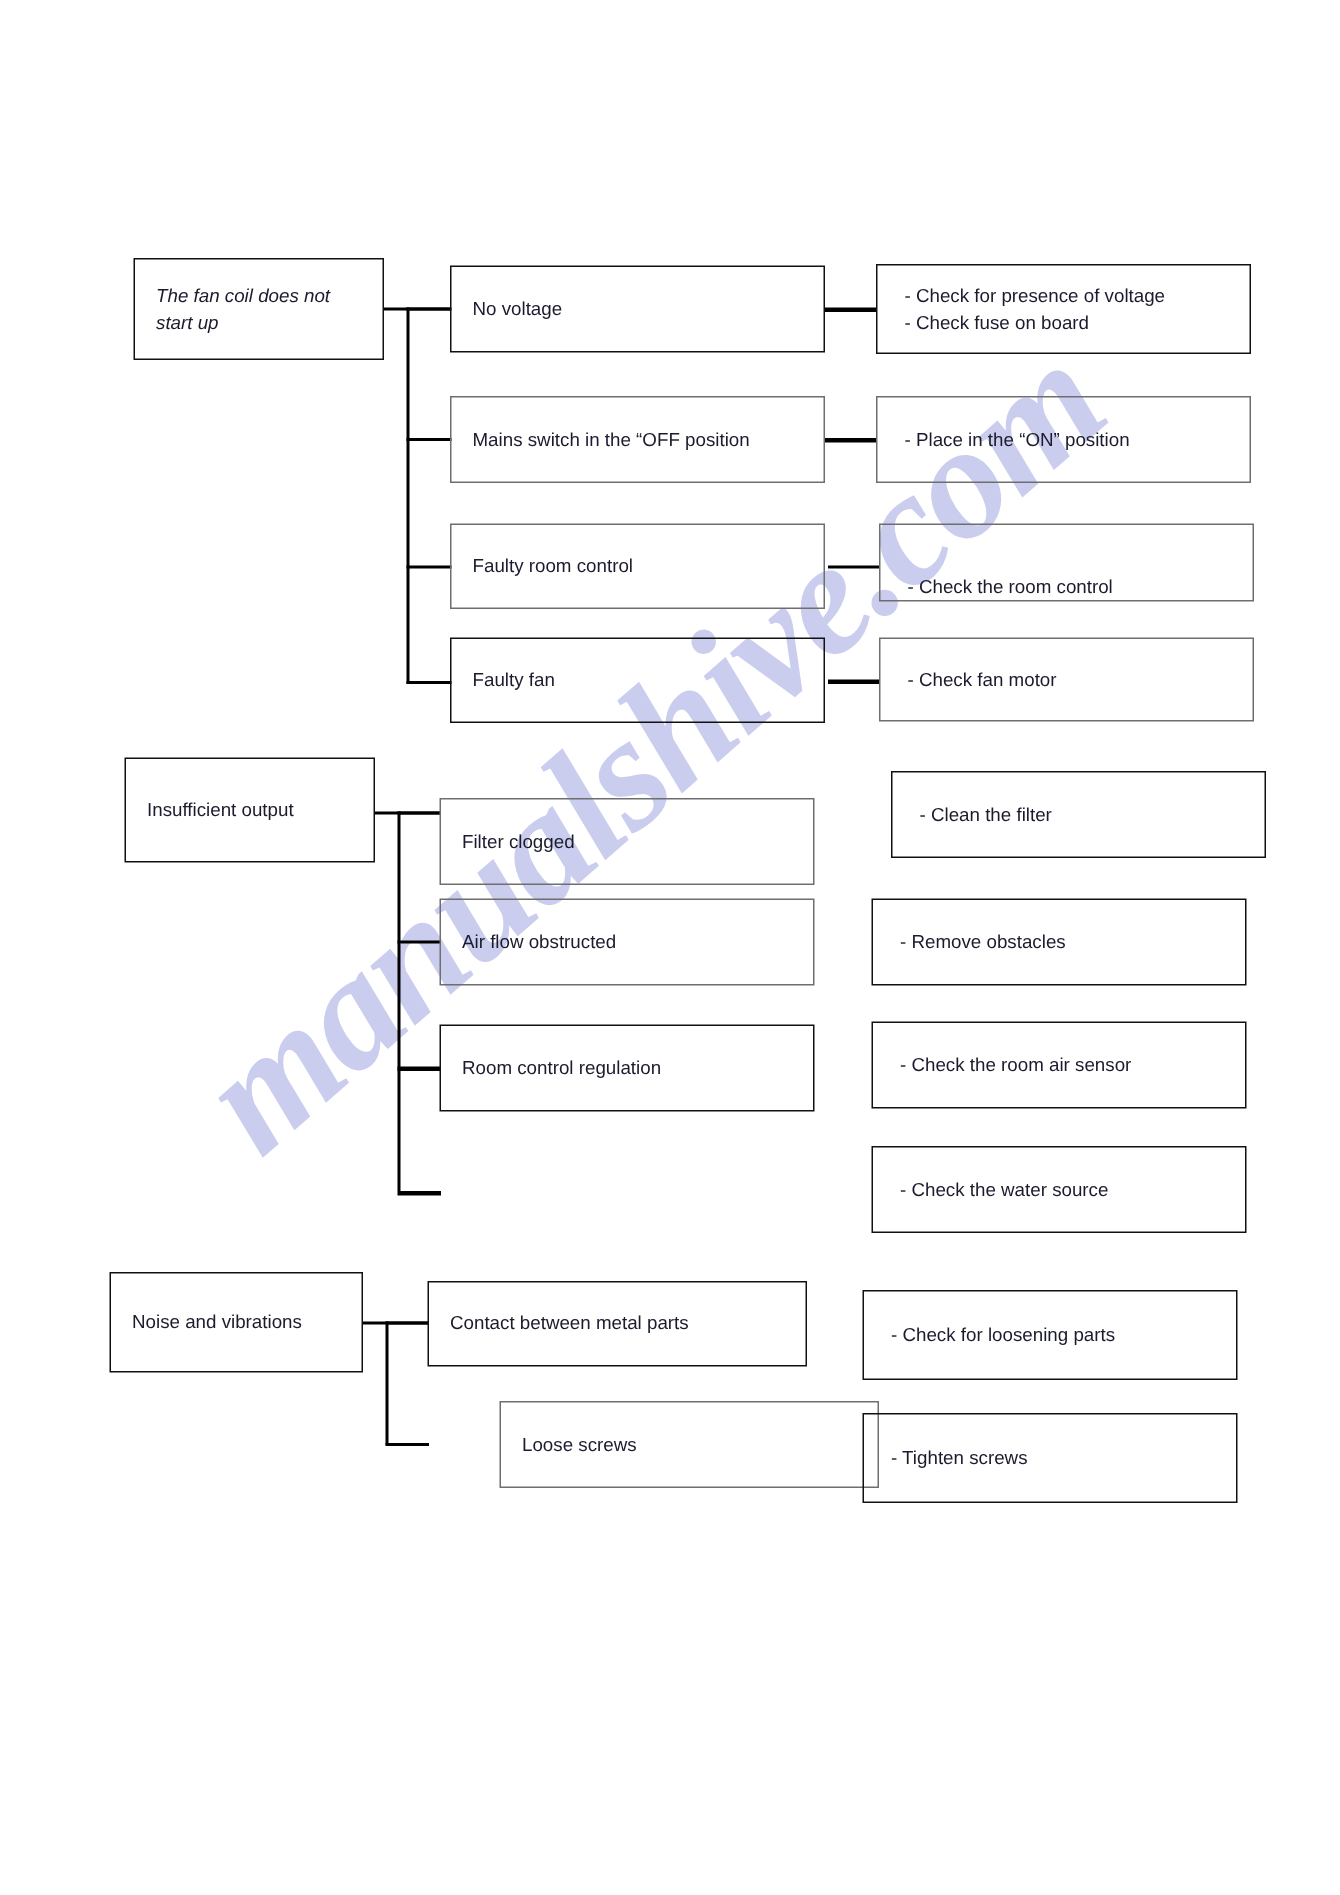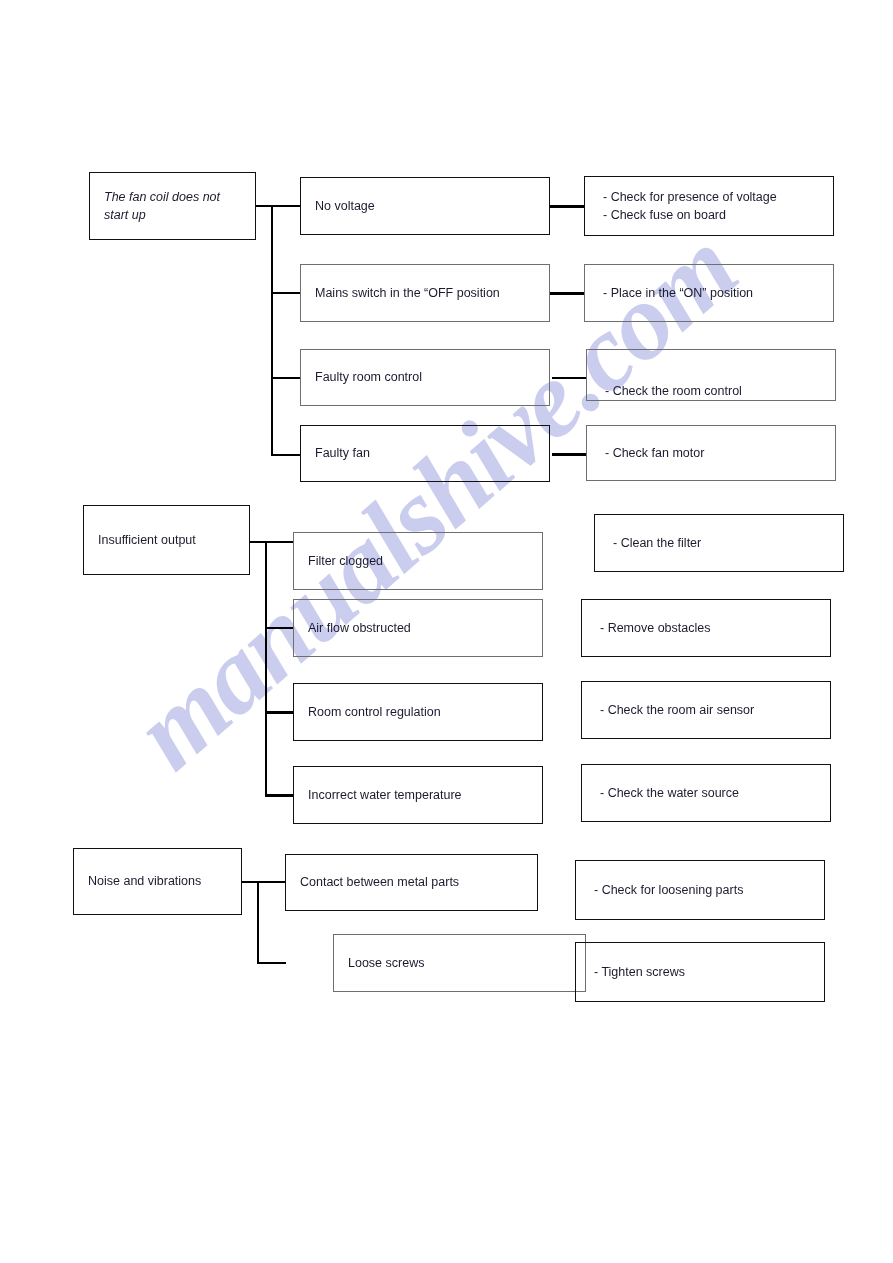--- a/index.html
+++ b/index.html
@@ -153,23 +153,20 @@
 
   <div class="line h" style="left:265px; top:711px; width:29px; height:3px;"></div>
   <div class="fbox dark" style="left:293px; top:683px; width:250px; height:58px;">
     <span class="txt">Room control regulation</span>
   </div>
   <div class="fbox dark action" style="left:581px; top:681px; width:250px; height:58px;">
     <span class="txt">-   Check the room air sensor</span>
   </div>
 
   <div class="line h" style="left:265px; top:794px; width:29px; height:3px;"></div>
-  <div class="fbox dark" style="left:293px; top:766px; width:250px; height:58px;">
-    <span class="txt">Incorrect water temperature</span>
-  </div>
   <div class="fbox dark" style="left:73px; top:848px; width:169px; height:67px;">
     <span class="txt">Noise and vibrations</span>
   </div>
 
   <div class="fbox dark action" style="left:581px; top:764px; width:250px; height:58px;">
     <span class="txt">-   Check the water source</span>
   </div>
 
   <div class="line h" style="left:242px; top:881px; width:44px; height:2px;"></div>
   <div class="line v" style="left:257px; top:881px; width:2px; height:82px;"></div>

